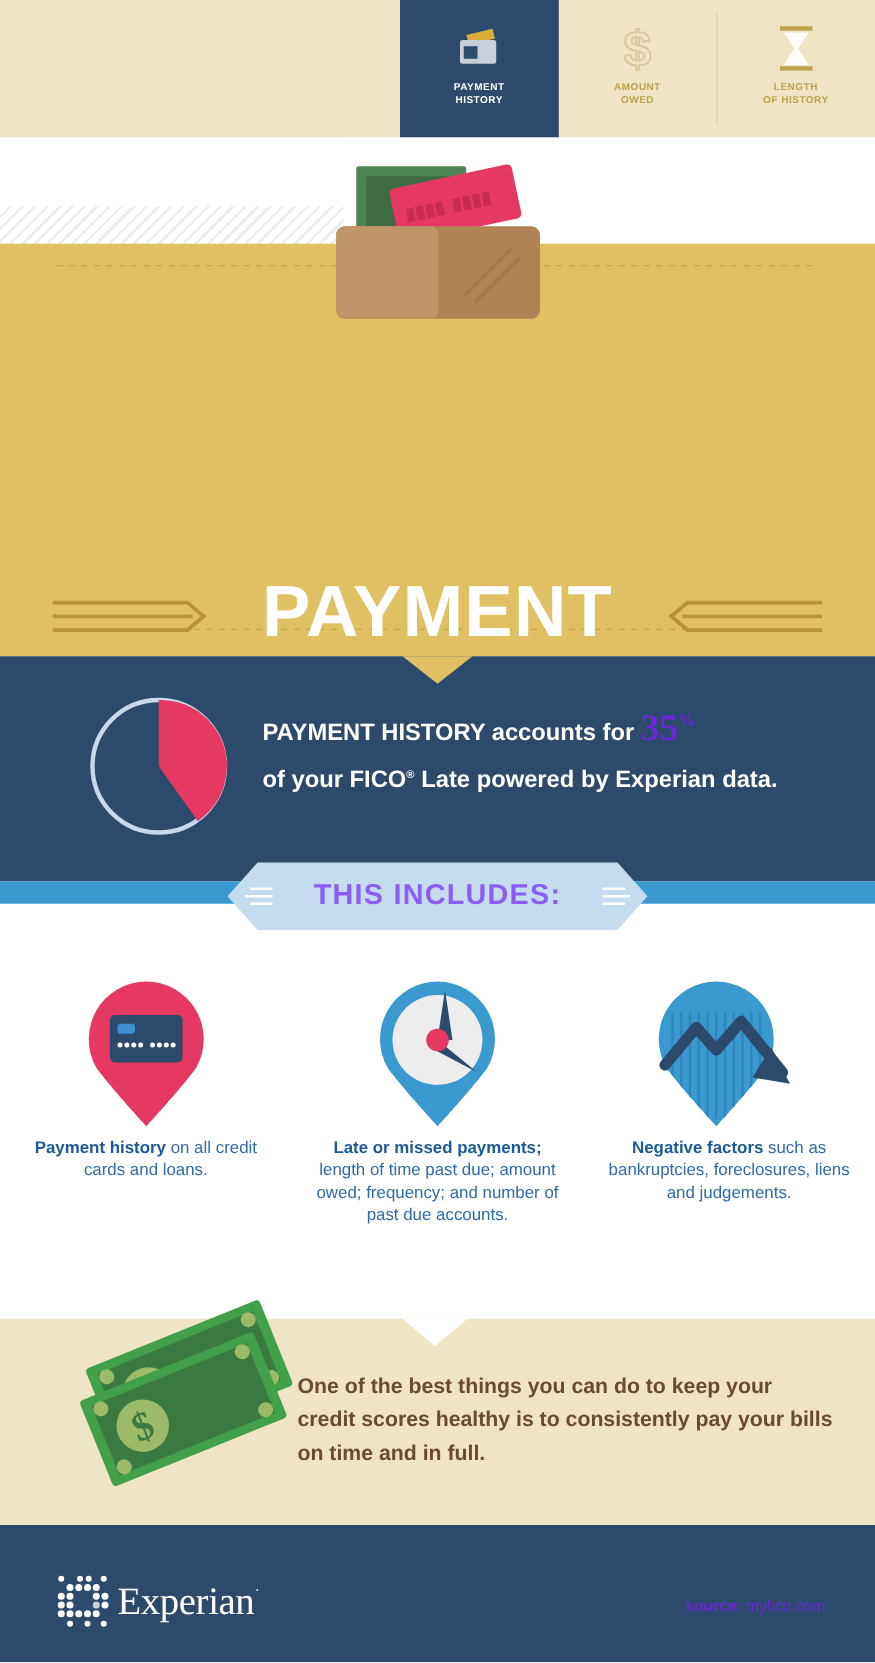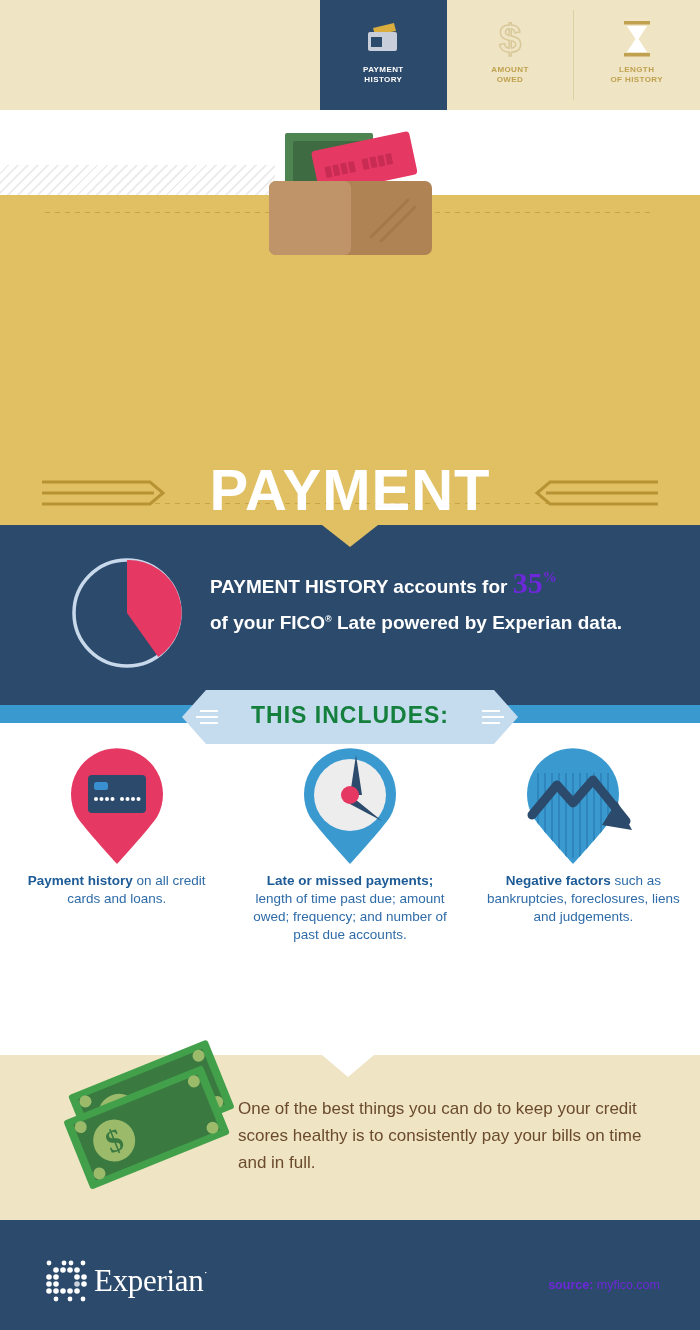--- a/index.html
+++ b/index.html
@@ -59,38 +59,38 @@
   .stat .l2 sup{font-size:9px;vertical-align:super;}
   .pct{color:#6d28d9;font-size:30px;font-weight:bold;line-height:20px;font-family:Liberation Serif, serif;}
   .pct sup{font-size:14px;vertical-align:super;}
 
   
   .bluerule{position:absolute;left:0;top:705px;width:700px;height:18px;background:#3A9AD0;}
 
   
   .ribbon{position:absolute;left:168px;top:686px;width:364px;height:62px;}
   .ribbon .rlabel{position:absolute;left:0;top:16px;width:364px;text-align:center;
-     font-size:23px;font-weight:bold;color:#15803d;letter-spacing:1px;}
-
-  
-  .cards{position:absolute;left:0;top:733px;width:700px;height:255px;display:flex;}
+     font-size:23px;font-weight:bold;color:#8b5cf6;letter-spacing:1px;}
+
+  
+  .cards{position:absolute;left:0;top:770px;width:700px;height:255px;display:flex;}
   .card{flex:1;display:flex;flex-direction:column;align-items:center;}
   .card .pin{height:135px;display:flex;align-items:flex-start;justify-content:center;}
   .card .ctext{margin-top:4px;width:205px;text-align:center;font-size:13.5px;
      line-height:18px;color:#2E6BA8;}
   .card .ctext b{font-weight:bold;color:#1D5B96;}
 
   
   .cream{position:absolute;left:0;top:1055px;width:700px;height:165px;background:#EFE5C4;}
   .notch2{position:absolute;left:322px;top:1055px;width:0;height:0;
      border-left:26px solid transparent;border-right:26px solid transparent;
      border-top:22px solid #fff;}
   .bills{position:absolute;left:52px;top:1032px;width:200px;height:180px;}
   .closing{position:absolute;left:238px;top:1095px;width:430px;
-     font-size:17px;line-height:27px;font-weight:normal;color:#6B4A2E;}
+     font-size:17px;line-height:27px;font-weight:bold;color:#6B4A2E;}
 
   
   .footer{position:absolute;left:0;top:1220px;width:700px;height:110px;background:#2C4A6B;}
   .logo{position:absolute;left:44px;top:1258px;width:180px;height:46px;display:flex;align-items:center;}
   .logoword{font-size:31px;color:#fff;margin-left:6px;letter-spacing:-.3px;
      font-family:"Liberation Serif",serif;text-align:right;}
   .logoword sup{font-size:13px;vertical-align:super;}
   .source{position:absolute;right:40px;top:1278px;font-size:12.5px;color:#6d28d9;}
   .source b{font-weight:bold;}
 </style>

